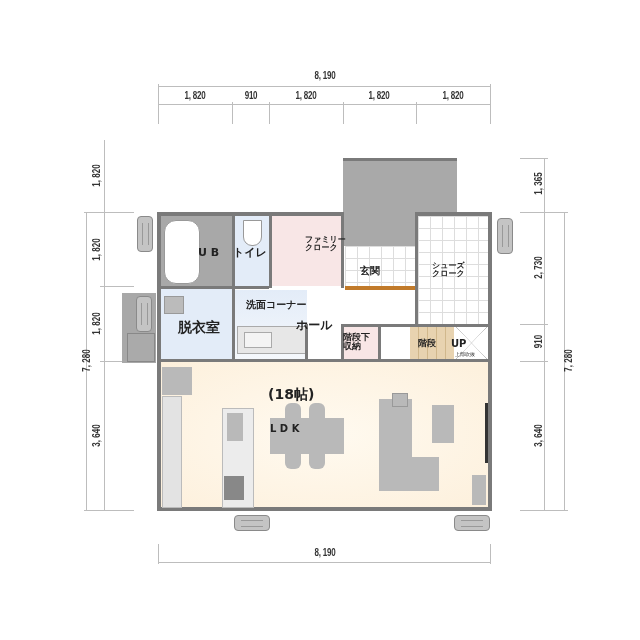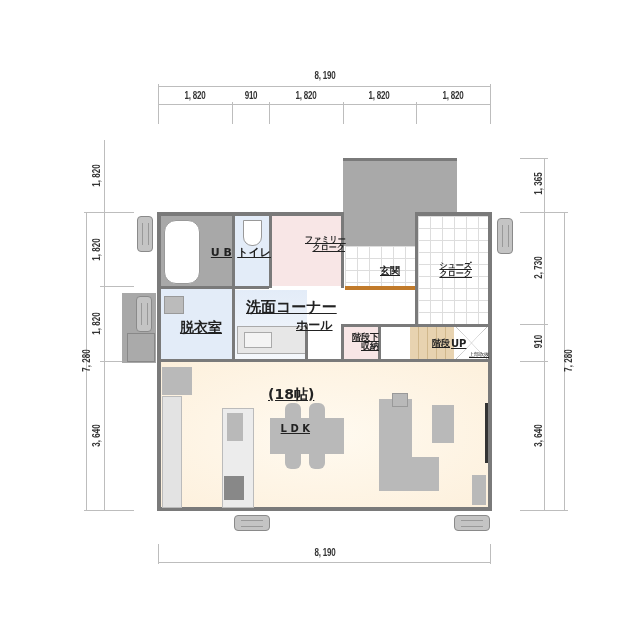--- a/index.html
+++ b/index.html
@@ -3,21 +3,21 @@
 <meta charset="utf-8">
 <style>
   html, body { margin:0; padding:0; background:#ffffff; }
   body { width:640px; height:640px; position:relative; overflow:hidden; font-family:"DejaVu Sans", sans-serif; }
   .abs { position:absolute; }
   .dim-text { position:absolute; font-size:10px; color:#333; font-family:"Liberation Sans", sans-serif; font-weight:bold; letter-spacing:-0.3px; transform:scaleX(0.8); transform-origin:center; white-space:nowrap; }
   .vtext { position:absolute; font-size:10px; color:#333; font-family:"Liberation Sans", sans-serif; font-weight:bold; white-space:nowrap; transform:rotate(-90deg) scaleX(0.8); transform-origin:center; }
   .hline { position:absolute; height:1px; background:#bdbdbd; }
   .vline { position:absolute; width:1px; background:#bdbdbd; }
   .wall { position:absolute; background:#7a7a7a; }
-  .room-label { position:absolute; font-weight:bold; color:#222; text-align:right; white-space:nowrap; line-height:1.05;text-decoration:underline; }
+  .room-label { position:absolute; font-weight:bold; color:#222; text-align:left; white-space:nowrap; line-height:1.05; }
   .furn { position:absolute; background:#b9b9b9; }
   .car { position:absolute; background:#c4c4c4; border:1px solid #8a8a8a; border-radius:4px; }
   .car::after { content:""; position:absolute; left:18%; right:18%; top:25%; bottom:25%; border-top:1px solid #999; border-bottom:1px solid #999; }
   .carv::after { left:25%; right:25%; top:18%; bottom:18%; border-top:none; border-bottom:none; border-left:1px solid #999; border-right:1px solid #999; }
 </style>
 </head>
 <body>
 
 <div>
   <div class="hline" style="left:158px; top:86px; width:332px;"></div>
@@ -161,21 +161,21 @@
   <div class="room-label" style="left:305px; top:236px; width:40px; font-size:8px;">
     <div>ファミリー</div>
     <div>クローク</div>
   </div>
   <div class="room-label" style="left:360px; top:266px; width:40px; font-size:10px;">玄関</div>
   <div class="room-label" style="left:432px; top:262px; width:40px; font-size:8px;">
     <div>シューズ</div>
     <div>クローク</div>
   </div>
   <div class="room-label" style="left:178px; top:320px; width:44px; font-size:14px;">脱衣室</div>
-  <div class="room-label" style="left:246px; top:300px; width:70px; font-size:15px;">洗面コーナー</div>
+  <div class="room-label" style="left:246px; top:300px; width:70px; font-size:10px;">洗面コーナー</div>
   <div class="room-label" style="left:296px; top:319px; width:34px; font-size:12px;">ホール</div>
   <div class="room-label" style="left:343px; top:333px; width:36px; font-size:9px;">
     <div>階段下</div>
     <div>収納</div>
   </div>
   <div class="room-label" style="left:418px; top:339px; width:32px; font-size:9px;">階段</div>
   <div class="room-label" style="left:451px; top:339px; width:14px; font-size:10px;">UP</div>
   <div class="room-label" style="left:455px; top:352px; width:34px; font-size:5px; font-weight:normal;">上部吹抜</div>
   <div class="room-label" style="left:270px; top:376px; width:40px; font-size:10px;margin-top:48px;">L D K</div>
   <div class="room-label" style="left:268px; top:387px; width:40px; font-size:14px;">(18帖)</div>

